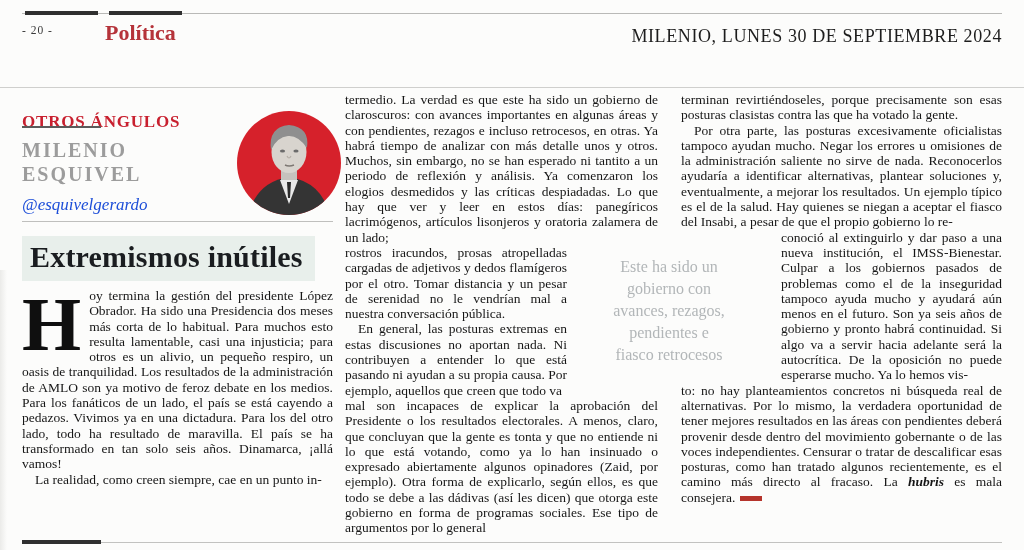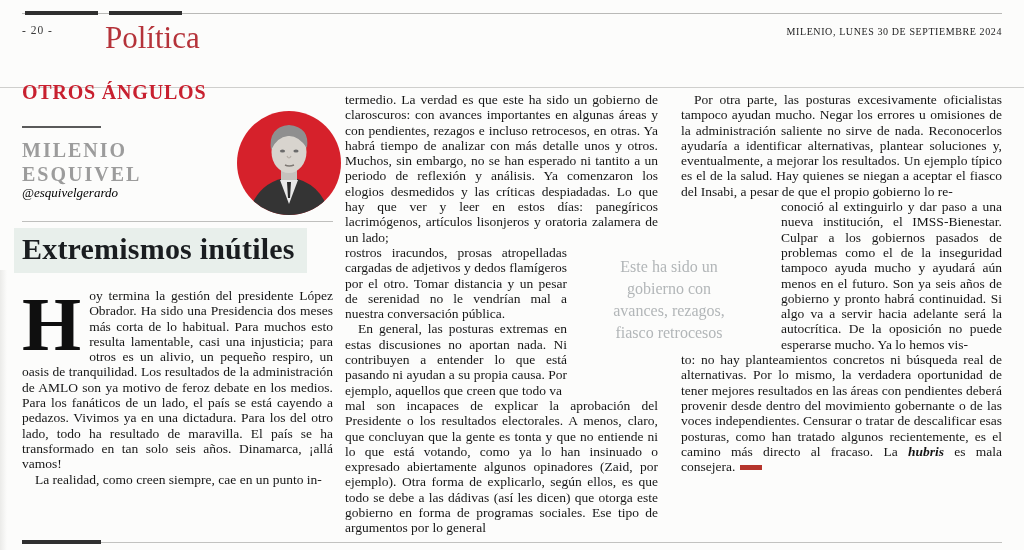--- a/index.html
+++ b/index.html
@@ -14,35 +14,35 @@
   html,body{margin:0;padding:0;}
   body{background:#e9e9e7;font-family:"Liberation Serif",serif;}
   .page{position:relative;width:1024px;height:550px;background:#fcfcfb;overflow:hidden;margin:0 auto;}
 
   
   .top-rule{position:absolute;left:22px;top:13px;width:980px;height:1px;background:#b9b9b7;}
   .top-rule .seg{position:absolute;top:-2px;height:4px;background:#2f2f2f;display:block;}
   .top-rule .seg1{left:3px;width:73px;}
   .top-rule .seg2{left:87px;width:73px;}
   .folio{position:absolute;left:22px;top:24px;font-size:11.5px;letter-spacing:1px;color:#3a3a3a;}
-  .section-title{position:absolute;left:105px;top:20px;margin:0;font-weight:400;font-size:31px;color:var(--accent_red);}
-  .dateline{position:absolute;right:22px;top:26px;font-size:10px;letter-spacing:.6px;color:#1d1d1d;}
+  .section-title{position:absolute;left:105px;top:20px;margin:0;font-weight:700;font-size:22px;color:var(--accent_red);}
+  .dateline{position:absolute;right:22px;top:26px;font-size:18px;letter-spacing:.6px;color:#1d1d1d;}
   .header-rule{position:absolute;left:0;top:87px;width:1024px;height:1px;background:#cfcfcd;}
 
   
-  .kicker{position:absolute;left:22px;top:81px;font-size:20px;font-weight:700;letter-spacing:.8px;color:var(--kicker_red);}
+  .kicker{position:absolute;left:22px;top:112px;font-size:17px;font-weight:700;letter-spacing:.8px;color:var(--kicker_red);}
   .kicker-rule{position:absolute;left:22px;top:126px;width:79px;height:2px;background:#5a5a5a;}
   .author-name{position:absolute;left:22px;top:138px;width:170px;font-size:20px;line-height:24px;font-weight:700;letter-spacing:2px;color:#9c9c9c;}
-  .author-handle{position:absolute;left:22px;top:185px;font-size:13px;font-style:italic;color:#000000;}
+  .author-handle{position:absolute;left:22px;top:195px;font-size:17px;font-style:italic;color:#1d4ed8;}
   .portrait{position:absolute;left:236px;top:110px;width:106px;height:106px;}
   .col-rule{position:absolute;left:22px;top:221px;width:311px;height:1px;background:#bfbfbd;}
 
   
   .headline{position:absolute;left:14px;top:228px;background:var(--headline_highlight);color:#1a1d20;
-            font-size:30px;line-height:1;font-weight:700;letter-spacing:.2px;padding:6px 12px 9px 8px;margin:0;}
+            font-size:30px;line-height:1;font-weight:700;letter-spacing:.2px;padding:6px 12px 9px 8px;margin:8px;}
 
   
   .col{position:absolute;top:92px;}
   .col1{left:22px;width:311px;top:288px;}
   .col2{left:345px;width:313px;}
   .col3{left:681px;width:321px;}
   p.body{margin:0;text-align:justify;font-size:13.5px;line-height:15.3px;color:#161616;}
   p.indent{text-indent:13px;}
   .col2 .narrow{width:222px;}
   .col3 .narrow3{margin-left:100px;width:221px;}
@@ -113,30 +113,32 @@
     </div>
 
     <div class="col col2">
       <p class="body">termedio. La verdad es que este ha sido un gobierno de claroscuros: con avances importantes en algunas áreas y con pendientes, rezagos e incluso retrocesos, en otras. Ya habrá tiempo de analizar con más detalle unos y otros. Muchos, sin embargo, no se han esperado ni tantito a un periodo de reflexión y análisis. Ya comenzaron los elogios desmedidos y las críticas despiadadas. Lo que hay que ver y leer en estos días: panegíricos lacrimógenos, artículos lisonjeros y oratoria zalamera de un lado;</p>
       <p class="body narrow">rostros iracundos, prosas atropelladas cargadas de adjetivos y dedos flamígeros por el otro. Tomar distancia y un pesar de serenidad no le vendrían mal a nuestra conversación pública.</p>
       <p class="body narrow indent">En general, las posturas extremas en estas discusiones no aportan nada. Ni contribuyen a entender lo que está pasando ni ayudan a su propia causa. Por ejemplo, aquellos que creen que todo va</p>
       <p class="body">mal son incapaces de explicar la aprobación del Presidente o los resultados electorales. A menos, claro, que concluyan que la gente es tonta y que no entiende ni lo que está votando, como ya lo han insinuado o expresado abiertamente algunos opinadores (Zaid, por ejemplo). Otra forma de explicarlo, según ellos, es que todo se debe a las dádivas (así les dicen) que otorga este gobierno en forma de programas sociales. Ese tipo de argumentos por lo general</p>
     </div>
 
     <div class="col col3">
+      <p class="body">terminan revirtiéndoseles, porque precisamente son esas posturas clasistas contra las que ha votado la gente.</p>
       <p class="body indent">Por otra parte, las posturas excesivamente oficialistas tampoco ayudan mucho. Negar los errores u omisiones de la administración saliente no sirve de nada. Reconocerlos ayudaría a identificar alternativas, plantear soluciones y, eventualmente, a mejorar los resultados. Un ejemplo típico es el de la salud. Hay quienes se niegan a aceptar el fiasco del Insabi, a pesar de que el propio gobierno lo re-</p>
       <p class="body narrow3">conoció al extinguirlo y dar paso a una nueva institución, el IMSS-Bienestar. Culpar a los gobiernos pasados de problemas como el de la inseguridad tampoco ayuda mucho y ayudará aún menos en el futuro. Son ya seis años de gobierno y pronto habrá continuidad. Si algo va a servir hacia adelante será la autocrítica. De la oposición no puede esperarse mucho. Ya lo hemos vis-</p>
       <p class="body"><span>to: no hay planteamientos concretos ni búsqueda real de alternativas. Por lo mismo, la verdadera oportunidad de tener mejores resultados en las áreas con pendientes deberá provenir desde dentro del movimiento gobernante o de las voces independientes. Censurar o tratar de descalificar esas posturas, como han tratado algunos recientemente, es el camino más directo al fracaso. La </span><span class="ital">hubris</span><span> es mala consejera.</span><span class="endmark"></span></p>
     </div>
   </main>
 
   <aside class="pullquote">
     <span>Este ha sido un</span>
     <span>gobierno con</span>
     <span>avances, rezagos,</span>
+    <span>pendientes e</span>
     <span>fiasco retrocesos</span>
   </aside>
 
   <div class="bottom-rule">
     <span class="seg1"></span>
   </div>
   <div class="scan-edge"></div>
 
 </div>
 

